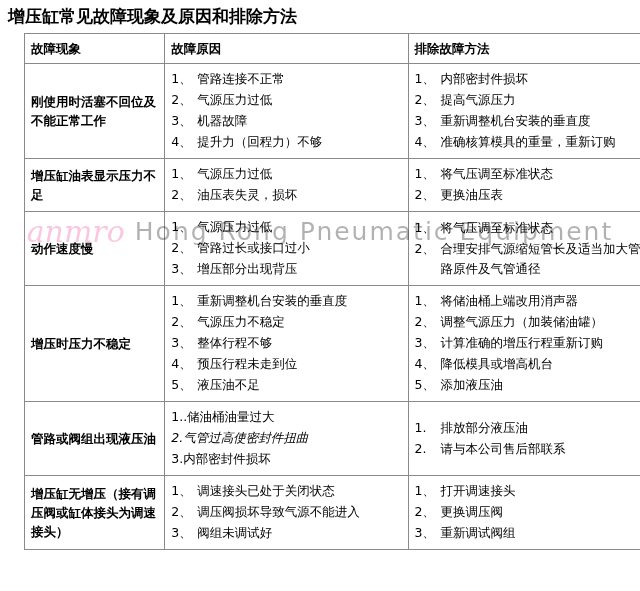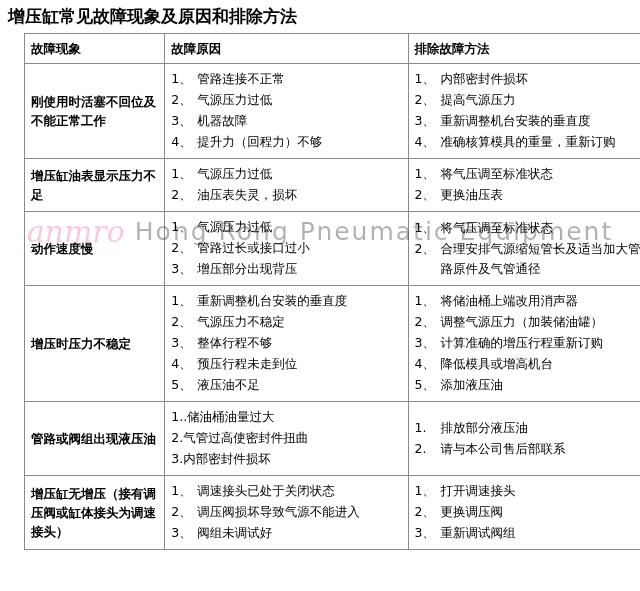--- a/index.html
+++ b/index.html
@@ -292,21 +292,21 @@
           </td>
         </tr>
         <tr>
           <td class="sym">管路或阀组出现液压油</td>
           <td>
             <ol class="numbered compact">
               <li>
                 <span class="txt" style="display: block; margin-left: -22px;">1..储油桶油量过大</span>
               </li>
               <li>
-                <span class="txt" style="display: block; margin-left: -22px;">2.气管过高使密封件扭曲</span>
+                <span class="txt" style="display: block; margin-left: -22px; font-style: italic;">2.气管过高使密封件扭曲</span>
               </li>
               <li>
                 <span class="txt" style="display: block; margin-left: -22px;">3.内部密封件损坏</span>
               </li>
             </ol>
           </td>
           <td>
             <ol class="numbered">
               <li>
                 <span class="num">1.</span>

